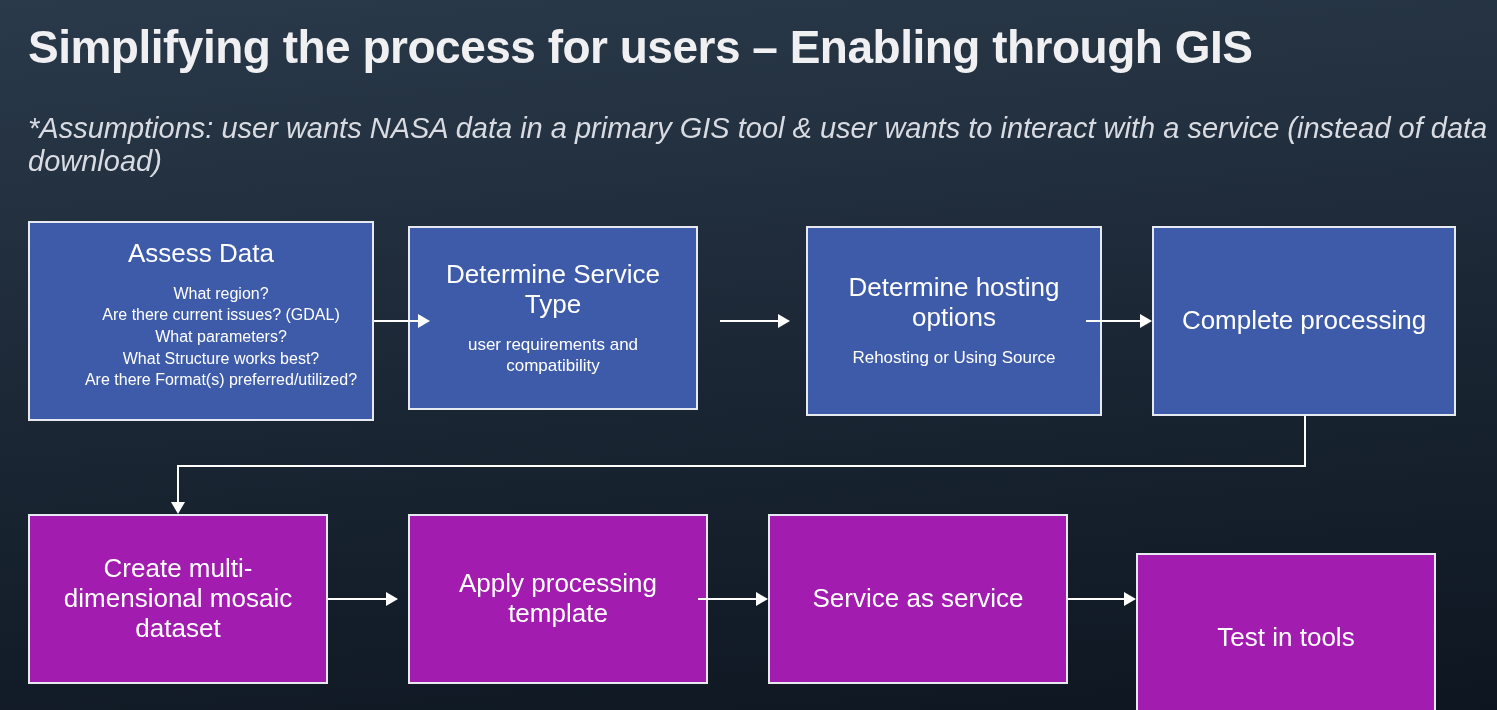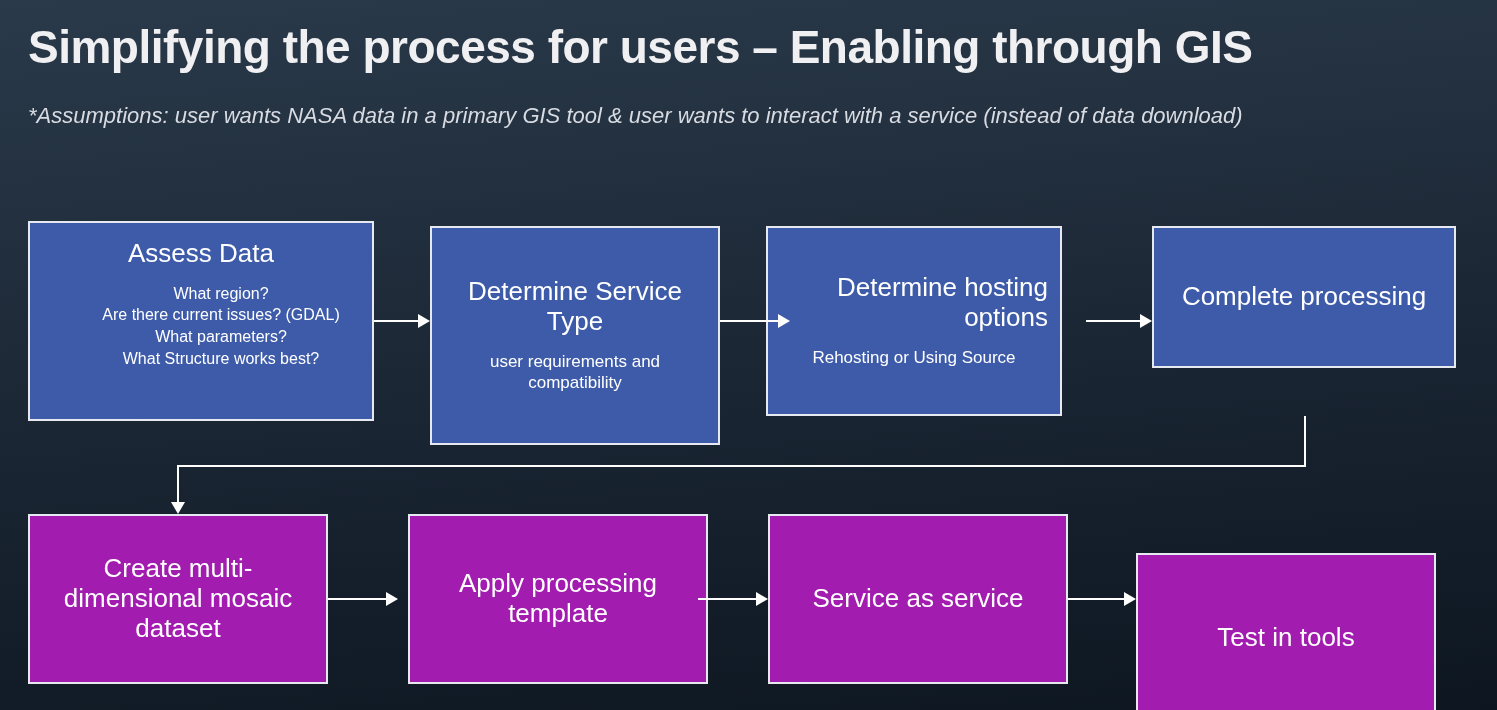--- a/index.html
+++ b/index.html
@@ -16,22 +16,22 @@
     left: 28px;
     top: 20px;
     font-size: 46px;
     font-weight: 700;
     letter-spacing: -0.5px;
     color: #f0f0f2;
   }
   .assumptions {
     position: absolute;
     left: 28px;
-    top: 103px;
-    font-size: 22px;
+    top: 112px;
+    font-size: 29px;
     font-style: italic;
     color: #d8dbe2;
   }
   .box {
     position: absolute;
     border: 2px solid #e6e9f0;
     display: flex;
     flex-direction: column;
     justify-content: center;
     align-items: center;
@@ -70,34 +70,35 @@
 <div class="title">Simplifying the process for users – Enabling through GIS</div>
 <div class="assumptions">*Assumptions: user wants NASA data in a primary GIS tool &amp; user wants to interact with a service (instead of data download)</div>
 
 <div class="box box-dark" style="left:28px; top:221px; width:346px; height:200px; justify-content:flex-start; padding-top:16px;">
   <div class="box-title">Assess Data</div>
   <div class="box-lines">
     <div class="box-line">What region?</div>
     <div class="box-line">Are there current issues? (GDAL)</div>
     <div class="box-line">What parameters?</div>
     <div class="box-line">What Structure works best?</div>
+    <div class="box-line">Are there Format(s) preferred/utilized?</div>
   </div>
 </div>
 
-<div class="box box-dark" style="left:430px; top:226px; width:290px; height:219px;">
+<div class="box box-dark" style="left:408px; top:226px; width:290px; height:184px;">
   <div class="box-title">Determine Service Type</div>
   <div class="box-sub">user requirements and compatibility</div>
 </div>
 
-<div class="box box-dark" style="left:766px; top:226px; width:296px; height:190px;text-align:right;">
+<div class="box box-dark" style="left:806px; top:226px; width:296px; height:190px;">
   <div class="box-title">Determine hosting options</div>
   <div class="box-sub">Rehosting or Using Source</div>
 </div>
 
-<div class="box box-dark" style="left:1152px; top:226px; width:304px; height:142px;align-items:center;">
+<div class="box box-dark" style="left:1152px; top:226px; width:304px; height:190px;align-items:center;">
   <div class="box-title">Complete processing</div>
 </div>
 
 <div class="box box-light" style="left:28px; top:514px; width:300px; height:170px;">
   <div class="box-title">Create multi-dimensional mosaic dataset</div>
 </div>
 
 <div class="box box-light" style="left:408px; top:514px; width:300px; height:170px;">
   <div class="box-title">Apply processing template</div>
 </div>

